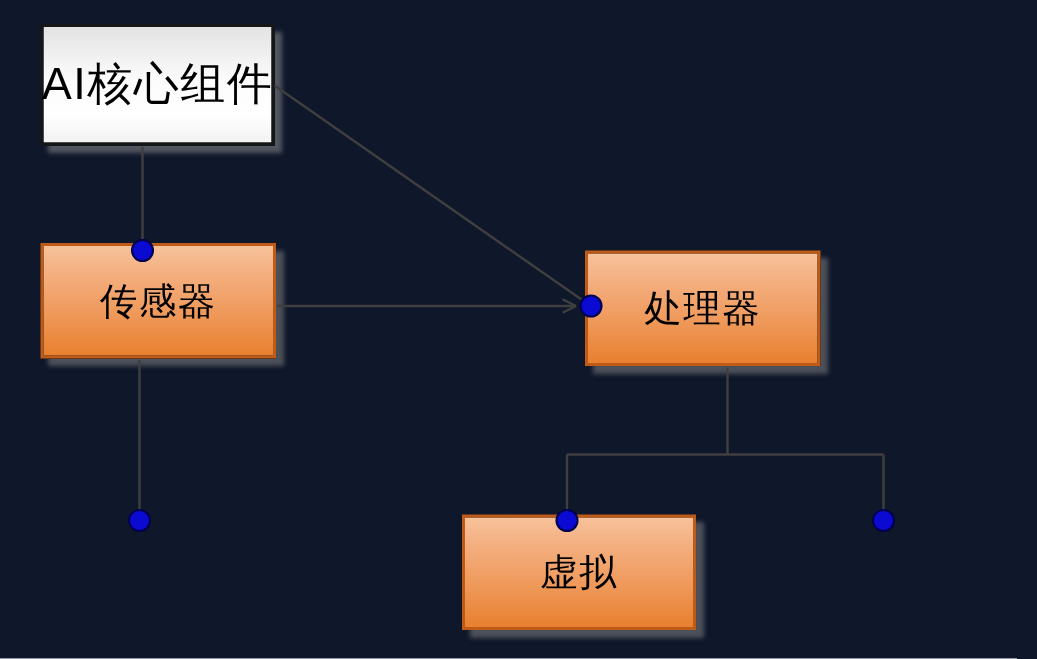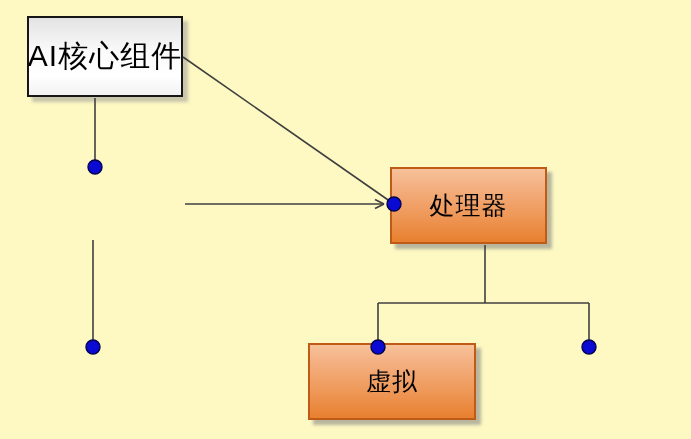--- a/index.html
+++ b/index.html
@@ -1,20 +1,20 @@
 <!DOCTYPE html>
 <html><head>
 <meta charset="utf-8">
 <style>
   html, body { margin: 0; padding: 0; background: #ffffff; }
   #canvas {
     position: relative;
     width: 691px;
     height: 439px;
-    background: #fef9c3;
+    background: #0f172a;
     overflow: hidden;
     font-family: "Liberation Sans", sans-serif;
   }
   .node {
     position: absolute;
     box-sizing: border-box;
     display: flex;
     align-items: center;
     justify-content: center;
     color: #000000;
@@ -31,41 +31,44 @@
   .node-gray {
     background: linear-gradient(180deg, #e3e3e3 0%, #fbfbfb 45%, #ffffff 75%, #f2f2f2 100%);
     border: 2px solid #161616;
     box-shadow: 5px 5px 3px rgba(150,150,150,0.5);
     font-size: 30px;
   }
   #node-ai        { left: 27px;  top: 16px;  width: 156px; height: 81px; }
   #node-sensor    { left: 27px;  top: 162px; width: 157px; height: 77px; }
   #node-processor { left: 390px; top: 167px; width: 157px; height: 77px; }
   #node-reality   { left: 20px;  top: 343px; width: 157px; height: 77px; }
-  #node-virtual   { left: 308px; top: 343px; width: 168px; height: 77px; }
+  #node-virtual   { left: 308px; top: 343px; width: 156px; height: 77px; }
   #node-interact  { left: 509px; top: 343px; width: 156px; height: 77px; }
   #connector-layer {
     position: absolute;
     left: 0; top: 0;
     width: 691px; height: 439px;
     z-index: 2;
     pointer-events: none;
   }
   #connector-layer line { stroke: #3f3f3f; stroke-width: 1.6; }
   #connector-layer circle { fill: #0a0ad2; stroke: #00004f; stroke-width: 1.4; }
 </style>
 </head>
 <body>
 
 <div id="canvas">
 
   <div class="node node-gray" id="node-ai">
     <span>AI核心组件</span>
   </div>
 
+  <div class="node node-orange" id="node-sensor">
+    <span>传感器</span>
+  </div>
 
   <div class="node node-orange" id="node-processor">
     <span>处理器</span>
   </div>
 
 
   <div class="node node-orange" id="node-virtual">
     <span>虚拟</span>
   </div>
 

